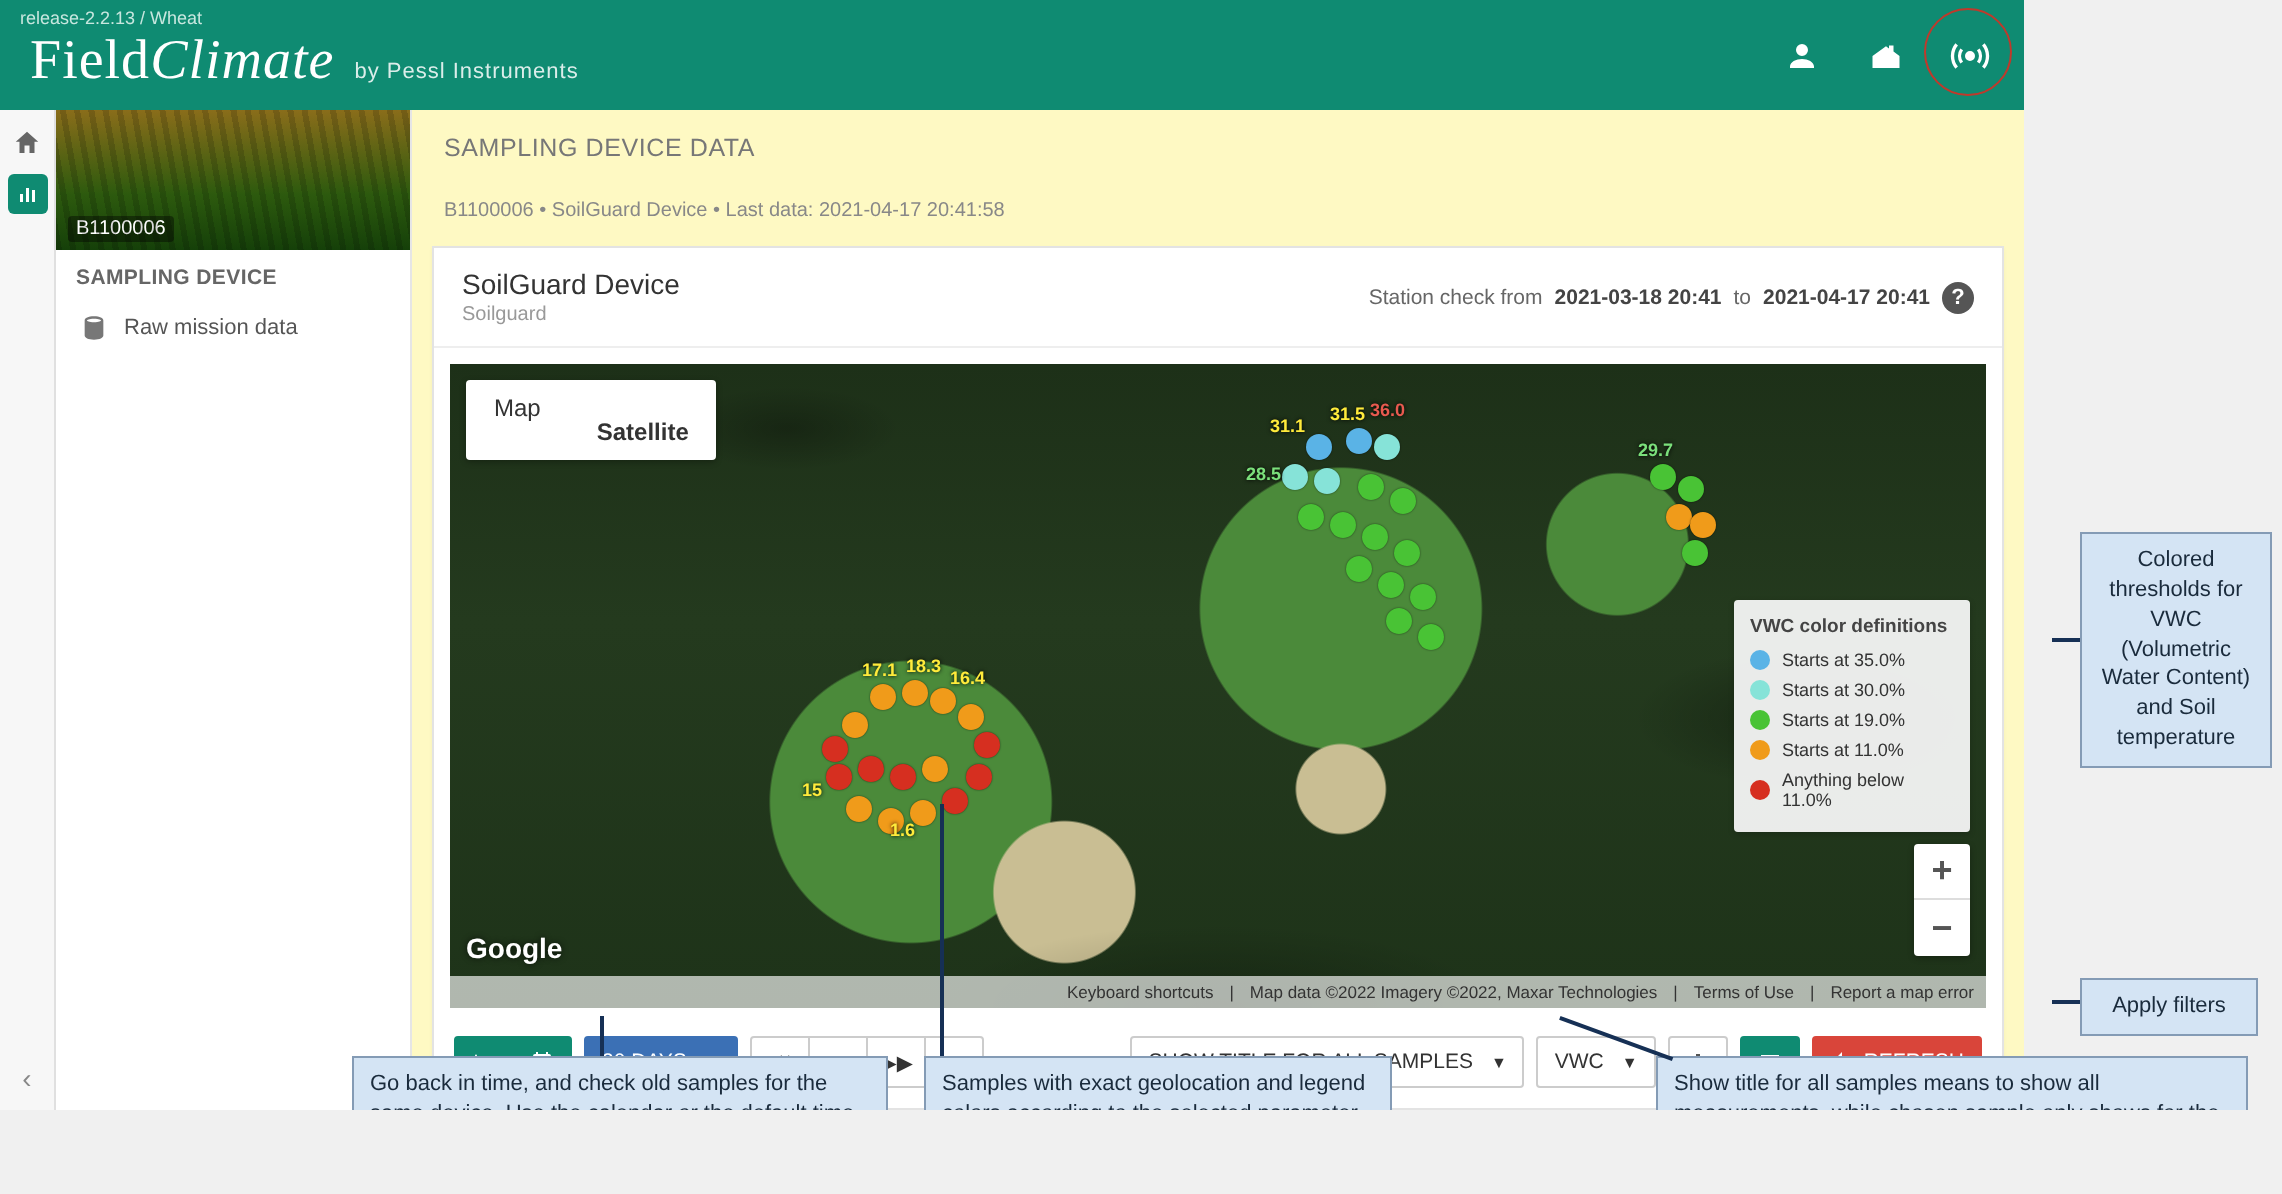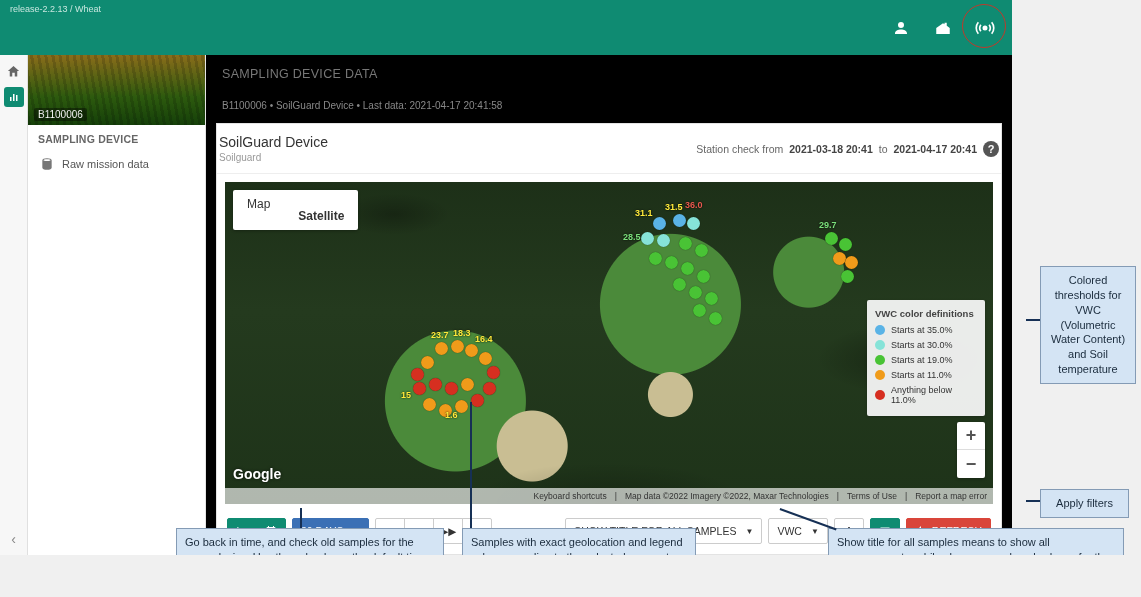--- a/index.html
+++ b/index.html
@@ -18,26 +18,26 @@
   .leftrail .rail-btn { width: 20px; height: 20px; display: flex; align-items: center; justify-content: center; border-radius: 3px; }
   .leftrail .rail-chart { background: #0f8b72; color: #fff; }
   .leftrail .collapse { position: absolute; bottom: 8px; color: #888; font-size: 14px; }
   .sidecol { width: 178px; background: #fff; border-right: 1px solid #e5e5e5; }
   .thumbwrap { position: relative; height: 70px; background: linear-gradient(to bottom,#8a6d1a 0%,#2d5a0e 60%,#154009 100%); overflow:hidden;}
   .thumbwrap::after{content:"";position:absolute;inset:0;background:repeating-linear-gradient(80deg,rgba(0,0,0,.15) 0 3px,transparent 3px 7px);}
   .thumb-label { position: absolute; bottom: 4px; left: 6px; color: #fff; font-size: 10px; background: rgba(0,0,0,.4); padding: 1px 4px; border-radius: 2px; }
   .side-head { font-size: 10.5px; color: #666; padding: 8px 10px 6px; font-weight: 600; letter-spacing: .2px; }
   .side-item { display: flex; align-items: center; gap: 8px; padding: 6px 12px; font-size: 11px; color: #555; cursor: pointer; }
   .side-item svg{fill:#777;}
-  .main { flex: 1; background: #000000; padding: 0; position: relative; }
+  .main { flex: 1; background: #fef9c3; padding: 0; position: relative; }
   .page-head { padding: 12px 16px 6px; }
   .page-head h1 { font-size: 12.5px; color: #777; font-weight: 500; letter-spacing: .3px; }
   .page-head .sub { font-size: 10px; color: #888; margin-top: 19px; }
   .card { background: #fff; margin: 6px 10px 0 10px; border: 1px solid #e3e3e3; box-shadow: 0 1px 2px rgba(0,0,0,.04);}
-  .card-head { display: flex; align-items: center; padding: 10px 2px; border-bottom: 1px solid #eee; }
+  .card-head { display: flex; align-items: center; padding: 10px 14px; border-bottom: 1px solid #eee; }
   .dev-name { font-size: 14px; font-weight: 500; color: #333; }
   .dev-sub { font-size: 10px; color: #999; margin-top: 2px; }
   .card-head .right { margin-left: auto; font-size: 10.5px; color: #666; display:flex; align-items:center; gap:6px;}
   .card-head .right strong { font-weight: 600; color:#444;}
   .help-ico{width:16px;height:16px;border-radius:50%;background:#555;color:#fff;display:inline-flex;align-items:center;justify-content:center;font-size:11px;font-weight:700;}
   
   .map-wrap { position: relative; height: 322px; margin: 8px; overflow: hidden; }
   .map-bg { position: absolute; inset: 0; background:
       radial-gradient(circle at 40% 82%, #c9be93 0 35px, transparent 36px),
       radial-gradient(circle at 58% 66%, #c9be93 0 22px, transparent 23px),
@@ -88,20 +88,25 @@
   
   .stage { position: relative; width: 1012px; }
 </style>
 </head>
 <body>
 
 <div class="stage">
 
 <div class="topbar">
   <div class="brand-rel">release-2.2.13 / Wheat</div>
+  <div class="brand">
+    <span>Field</span>
+        <span style="font-style:italic">Climate</span>
+    <span class="by">by Pessl Instruments</span>
+  </div>
   <div class="top-icons">
     <span class="ico">
           <svg viewBox="0 0 24 24" width="18" height="18">
             <path d="M12 12a4 4 0 100-8 4 4 0 000 8zm0 2c-4 0-8 2-8 5v1h16v-1c0-3-4-5-8-5z"></path>
           </svg>
         </span>
     <span class="ico">
           <svg viewBox="0 0 24 24" width="18" height="18">
             <path d="M3 20h18v-8l-4-3V5h-3v2l-2-1.5L3 12z"></path>
           </svg>
@@ -207,21 +212,21 @@
           <div class="s" style="left:258px;top:200px;background:#d62f20"></div>
           <div class="s" style="left:246px;top:212px;background:#d62f20"></div>
           <div class="s" style="left:230px;top:218px;background:#f09b1a"></div>
           <div class="s" style="left:214px;top:222px;background:#f09b1a"></div>
           <div class="s" style="left:198px;top:216px;background:#f09b1a"></div>
           <div class="s" style="left:188px;top:200px;background:#d62f20"></div>
           <div class="s" style="left:186px;top:186px;background:#d62f20"></div>
           <div class="s" style="left:204px;top:196px;background:#d62f20"></div>
           <div class="s" style="left:220px;top:200px;background:#d62f20"></div>
           <div class="s" style="left:236px;top:196px;background:#f09b1a"></div>
-          <div class="lbl" style="left:206px;top:148px">23.7</div>
+          <div class="lbl" style="left:206px;top:148px">17.1</div>
           <div class="lbl" style="left:228px;top:146px">18.3</div>
           <div class="lbl" style="left:250px;top:152px">16.4</div>
           <div class="lbl" style="left:176px;top:208px">15</div>
           <div class="lbl" style="left:220px;top:228px">1.6</div>
         </div>
 
         <div class="map-type">
           <div>Map</div>
           <div class="active">Satellite</div>
         </div>

